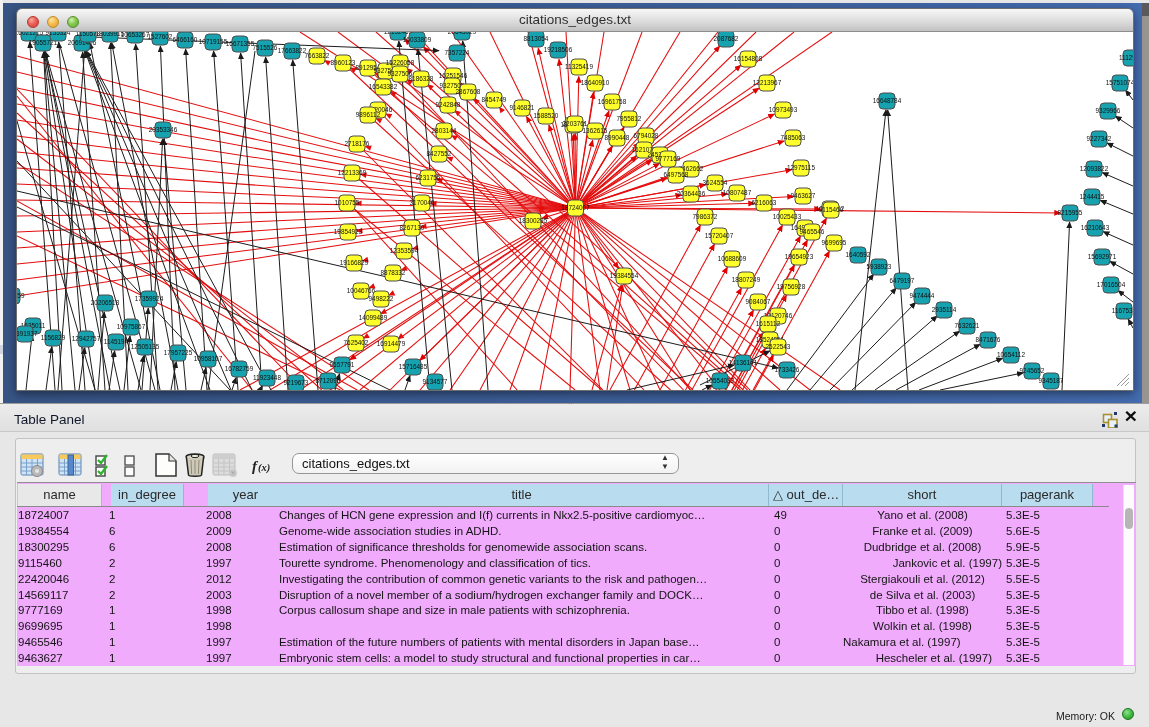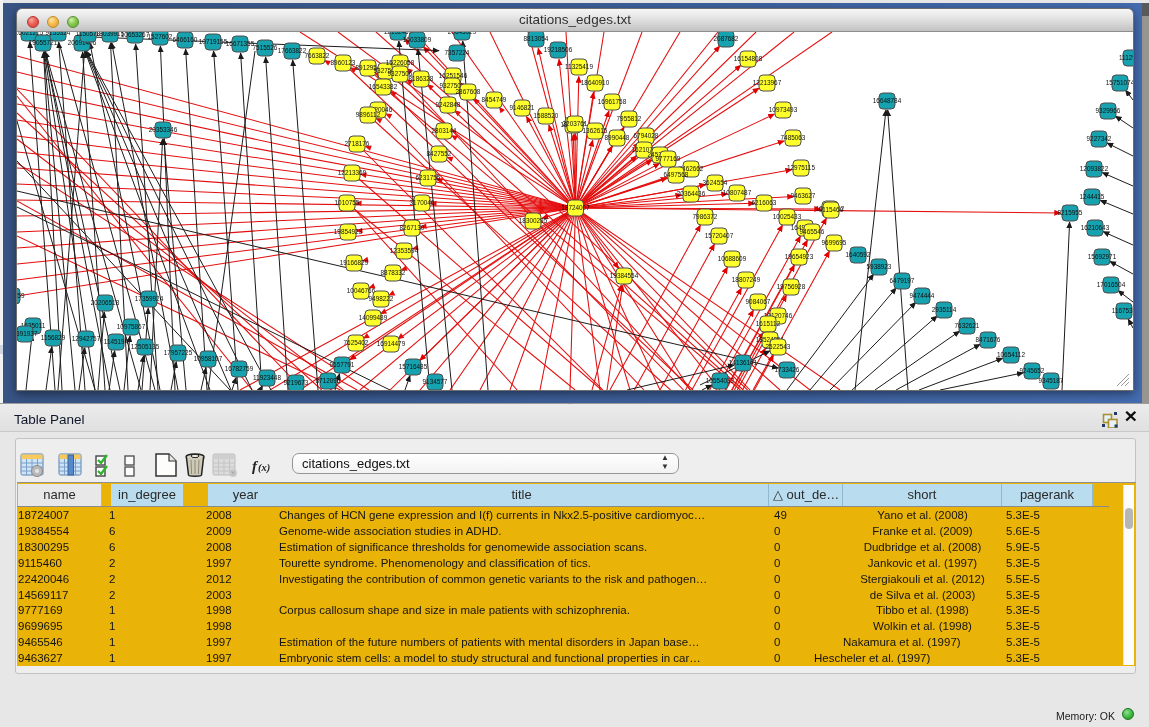--- a/index.html
+++ b/index.html
@@ -13,21 +13,21 @@
 #tl1{left:10px;background:radial-gradient(circle at 35% 30%,#f8a9a0,#ec6055 45%,#d23f34);border:.5px solid #b53229}
 #tl2{left:30px;background:radial-gradient(circle at 35% 30%,#fce3a6,#f6bd4f 45%,#e39b2c);border:.5px solid #c08b27}
 #tl3{left:50px;background:radial-gradient(circle at 35% 30%,#d2f0b2,#85ca51 45%,#5ea832);border:.5px solid #578f2c}
 #canvas{position:absolute;left:0;top:23px;width:1116px;height:358px;background:#fff;overflow:hidden}
 #tp{position:absolute;left:0;top:403px;width:1149px;height:324px;background:#e7e7e7;border-top:1px solid #9b9b9b}
 #tpstrip{position:absolute;left:0;top:0;width:1149px;height:28px;background:linear-gradient(#ececec,#e0e0e0);border-bottom:1px solid #c8c8c8}
 #tptitle{position:absolute;left:14px;top:8px;font-size:13.5px;color:#0f172a}
 #caret{position:absolute;left:567px;top:-1px;width:12px;height:5px;color:#777;font-size:8px;line-height:5px}
 #close-x{position:absolute;left:1124px;top:3px;font-size:16px;font-weight:bold;color:#0d0d0d;transform:scaleX(1.05)}
 #toolpanel{position:absolute;left:15px;top:34px;width:1121px;height:236px;background:#eeeeee;border:1px solid #c2c2c2;border-radius:3px}
-#tbl{position:absolute;left:1px;top:43px;width:1119px;height:184px;background:#eab308;border-top:1px solid #909090}
+#tbl{position:absolute;left:1px;top:43px;width:1119px;height:184px;background:#f0abfc;border-top:1px solid #909090}
 .hcell{position:absolute;top:1px;height:22px;background:#b9dcee;border-right:1px solid #8fb9ce;font-size:13px;color:#2a2a2a;text-align:center;line-height:22px}
 .hcell.gray{background:#e8e8e8;border-right:1px solid #b5b5b5}
 #hdrline{position:absolute;left:0;top:23px;width:1092px;height:1px;background:#8a8a8a}
 .trow{position:absolute;left:0;width:1119px;height:16px;font-size:11.5px;color:#141414}
 .trow span{position:absolute;top:1px;white-space:nowrap}
 .clip{overflow:hidden;text-overflow:clip}
 #vsb{position:absolute;left:1106px;top:2px;width:11px;height:180px;background:#fcfcfc;border-left:1px solid #e3e3e3}
 #vthumb{position:absolute;left:1107.5px;top:25px;width:8px;height:21px;border-radius:4px;background:#b6b6b6}
 #tabs{position:absolute;left:429px;top:271px;height:18px;display:flex;border:1px solid #9f9f9f;border-radius:4px;overflow:hidden;background:#fff}
 .tab{font-size:12.5px;line-height:17px;text-align:center;color:#111}
@@ -718,36 +718,37 @@
             <span style="left:757px">0</span>
             <span style="left:826px;width:159px;text-align:center">Dudbridge et al. (2008)</span>
             <span style="left:989px">5.9E‑5</span>
           </div>
           <div class="trow" style="top:72.7px">
             <span style="left:1px">9115460</span>
             <span style="left:92px">2</span>
             <span style="left:189px">1997</span>
             <span style="left:262px;width:486px" class="clip">Tourette syndrome. Phenomenology and classification of tics.</span>
             <span style="left:757px">0</span>
-            <span style="left:826px;width:159px;text-align:center">Jankovic et al. (1997)</span>
+            <span style="left:826px;width:159px;text-align:right">Jankovic et al. (1997)</span>
             <span style="left:989px">5.3E‑5</span>
           </div>
           <div class="trow" style="top:88.6px">
             <span style="left:1px">22420046</span>
             <span style="left:92px">2</span>
             <span style="left:189px">2012</span>
             <span style="left:262px;width:486px" class="clip">Investigating the contribution of common genetic variants to the risk and pathogen…</span>
             <span style="left:757px">0</span>
             <span style="left:826px;width:159px;text-align:center">Stergiakouli et al. (2012)</span>
             <span style="left:989px">5.5E‑5</span>
           </div>
           <div class="trow" style="top:104.5px">
             <span style="left:1px">14569117</span>
             <span style="left:92px">2</span>
             <span style="left:189px">2003</span>
+            <span style="left:262px;width:486px" class="clip">Disruption of a novel member of a sodium/hydrogen exchanger family and DOCK…</span>
             <span style="left:757px">0</span>
             <span style="left:826px;width:159px;text-align:center">de Silva et al. (2003)</span>
             <span style="left:989px">5.3E‑5</span>
           </div>
           <div class="trow" style="top:120.4px">
             <span style="left:1px">9777169</span>
             <span style="left:92px">1</span>
             <span style="left:189px">1998</span>
             <span style="left:262px;width:486px" class="clip">Corpus callosum shape and size in male patients with schizophrenia.</span>
             <span style="left:757px">0</span>
@@ -770,21 +771,21 @@
             <span style="left:757px">0</span>
             <span style="left:826px;width:159px;text-align:left">Nakamura et al. (1997)</span>
             <span style="left:989px">5.3E‑5</span>
           </div>
           <div class="trow" style="top:168.1px">
             <span style="left:1px">9463627</span>
             <span style="left:92px">1</span>
             <span style="left:189px">1997</span>
             <span style="left:262px;width:486px" class="clip">Embryonic stem cells: a model to study structural and functional properties in car…</span>
             <span style="left:757px">0</span>
-            <span style="left:797px;width:159px;text-align:left">Hescheler et al. (1997)</span>
+            <span style="left:816px;width:159px;text-align:right">Hescheler et al. (1997)</span>
             <span style="left:989px">5.3E‑5</span>
           </div>
     <div id="vsb"></div>
           <div id="vthumb"></div>
   </div>
  </div>
  <div id="mem">Memory: OK</div>
  <div id="gdot"></div>
 </div>
 </div>

